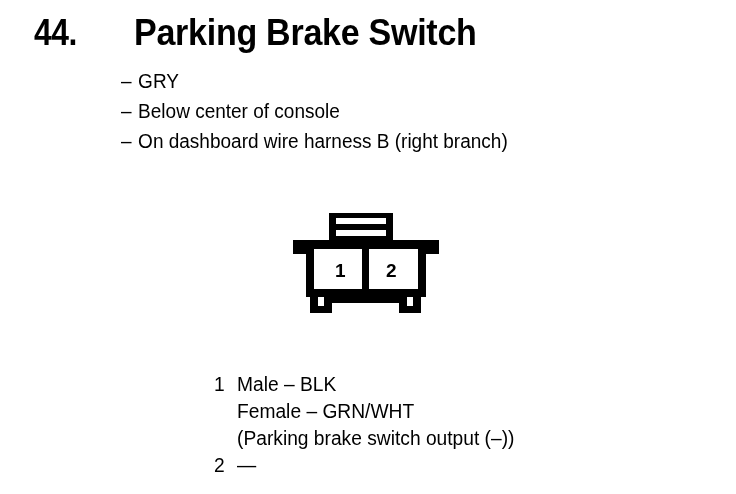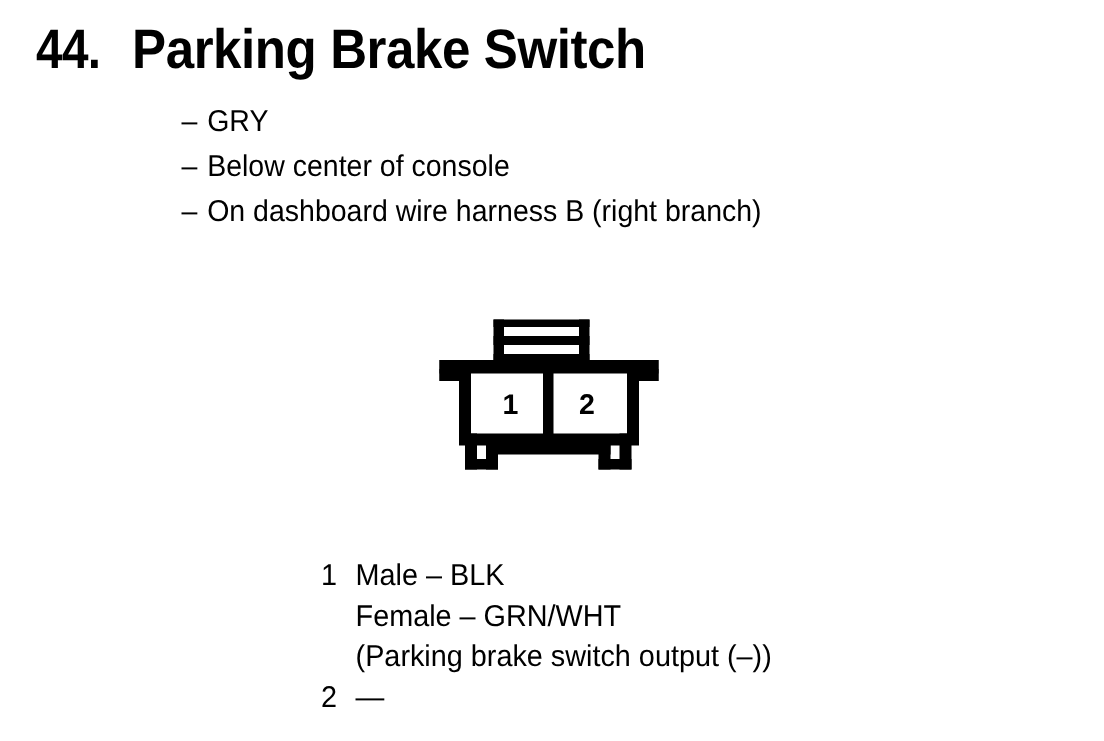--- a/index.html
+++ b/index.html
@@ -18,25 +18,26 @@
     -webkit-font-smoothing: none;
   }
   .page {
     position: absolute;
     inset: 0;
   }
 
   
   .heading {
     position: absolute;
-    left: 24px;
+    left: 34px;
     top: 14px;
     display: flex;
     align-items: baseline;
     white-space: nowrap;
+    gap: 36px;
   }
   .heading-number {
     font-size: 37px;
     font-weight: bold;
     line-height: 1;
     letter-spacing: -0.5px;
     transform: scaleX(0.86);
     transform-origin: left bottom;
   }
   .heading-title {

